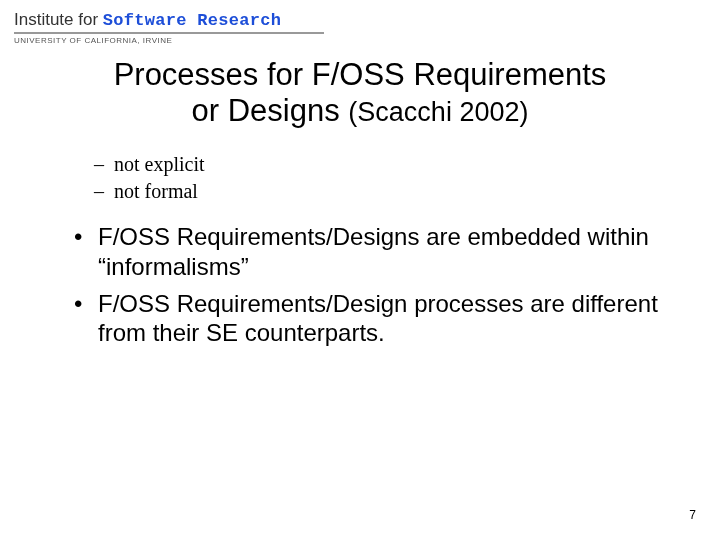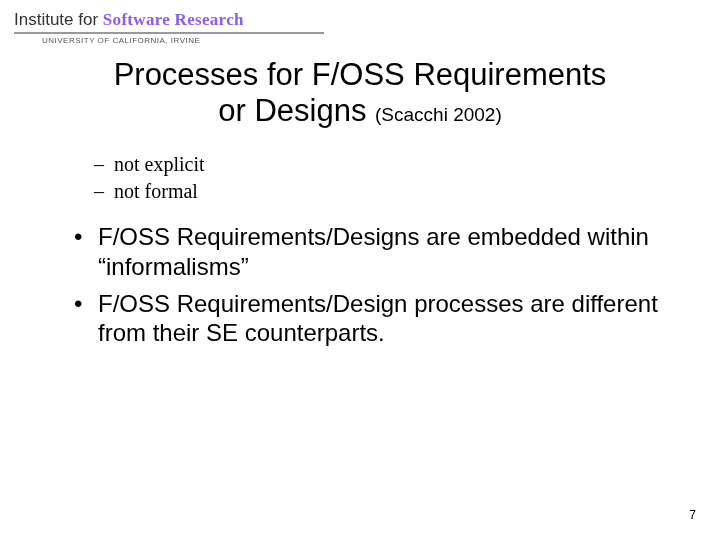--- a/index.html
+++ b/index.html
@@ -25,60 +25,59 @@
     .logo-line-1 {
       font-size: 17px;
       color: #333;
     }
 
     .logo-line-1 .institute-for {
       font-weight: 400;
     }
 
     .logo-line-1 .software-research {
-      font-family: Liberation Serif, serif;
+      font-family: Liberation Mono, monospace;
       font-weight: 700;
-      color: #8b5cf6;
+      color: #1d4ed8;
       letter-spacing: 0.3px;
     }
 
     .logo-divider {
       height: 2px;
       background: #999;
       width: 310px;
       margin-top: 2px;
       margin-bottom: 2px;
     }
 
     .logo-line-2 {
       font-size: 8px;
       letter-spacing: 0.5px;
       color: #555;
       font-weight: 400;
-      margin-left: 28px;
     }
 
     .slide-content {
       padding: 0 60px 0 60px;
     }
 
     .title-area {
       text-align: center;
       margin-top: 12px;
       margin-bottom: 24px;
     }
 
     .title-line {
       font-size: 31px;
       font-weight: 400;
       line-height: 1.15;
     }
 
     .title-citation {
-      font-size: 19px;
+      font-size: 27px;
       font-weight: 400;
     }
 
     .bullet-list {
       list-style: none;
       padding-left: 14px;
     }
 
     .bullet-item {
       font-size: 24px;

